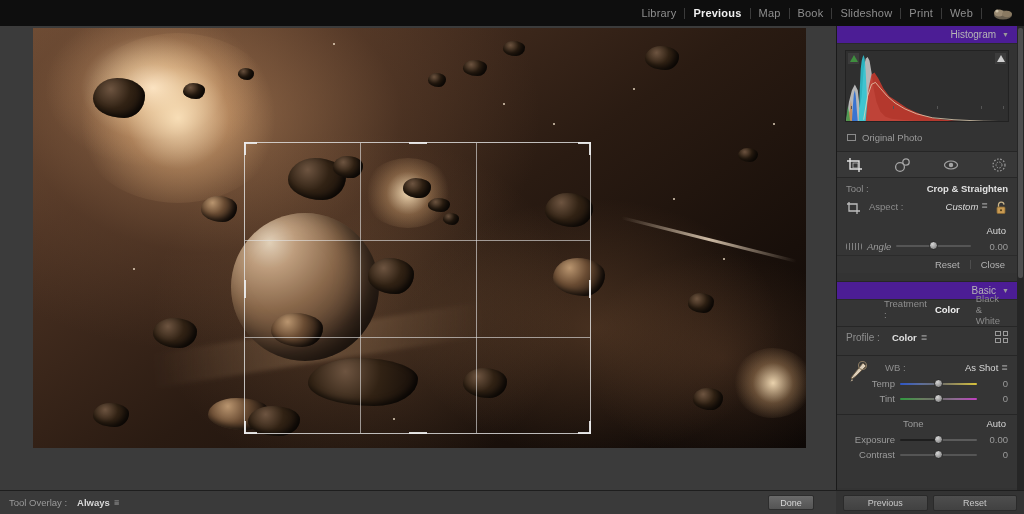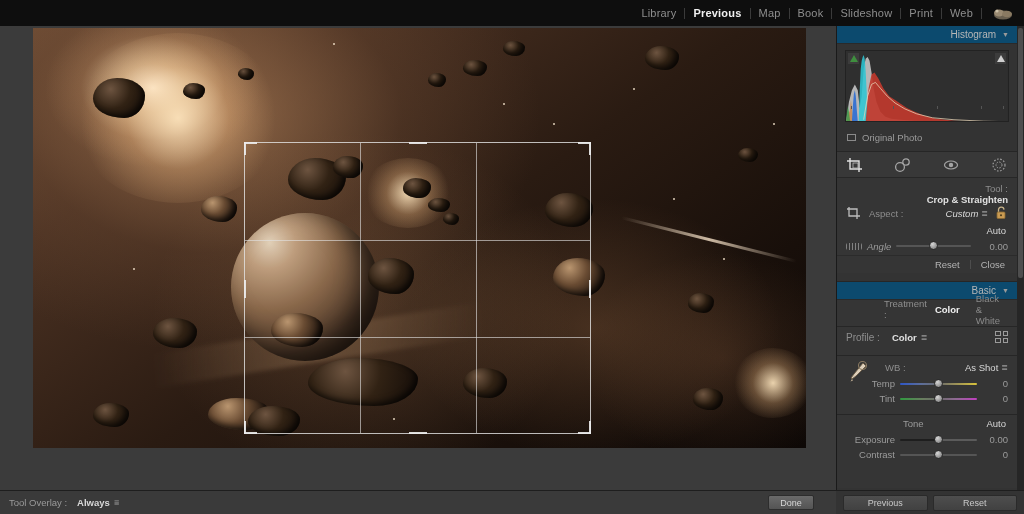--- a/index.html
+++ b/index.html
@@ -136,21 +136,21 @@
     position: absolute; left: 1017px; top: 26px; width: 7px; height: 464px;
     background: #262626;
   }
   #right-scroll .thumb {
     position: absolute; left: 1px; top: 2px; width: 5px; height: 250px;
     background: #4e4e4e; border-radius: 2px;
   }
 
   .panel-head {
     height: 18px; display: flex; align-items: center; justify-content: flex-end;
-    padding-right: 8px; background: #0c4a6e;
+    padding-right: 8px; background: #4c1d95;
     border-bottom: 1px solid #2a2a2a;
   }
   .panel-head .t { font-size: 10px; color: #b6b6b6; }
   .panel-head .caret { font-size: 7px; color: #9a9a9a; margin-left: 6px; }
 
   
   #histogram-box {
     margin: 6px 8px 0 8px; height: 72px; background: #2a2a2a;
     border: 1px solid #222; position: relative; overflow: hidden;
   }
@@ -186,25 +186,25 @@
     display: flex; align-items: center; justify-content: center; gap: 30px;
     border-bottom: 1px solid #272727;
   }
   .tool-ic { width: 18px; height: 16px; position: relative; opacity: .72; }
   .tool-ic.active { opacity: 1; }
 
   .section { background: #353535; padding: 0 0 4px 0; }
 
   
   #crop-panel { background: #353535; padding-top: 5px; }
-  #tool-row { padding: 0 9px; height: 18px; display: flex; align-items: flex-end; flex-direction: column; }
+  #tool-row { padding: 0 9px; height: 18px; display: flex; align-items: flex-start; }
   #tool-row .k { font-size: 9.5px; color: #8e8e8e; }
   #tool-row .v { font-size: 9.5px; color: #e0e0e0; margin-left: auto; font-weight: bold; }
 
-  #aspect-row { padding: 0 9px; height: 24px; display: flex; align-items: center; }
+  #aspect-row { padding: 0 9px; height: 24px; display: flex; }
   #aspect-icon { width: 16px; height: 14px; margin-right: 7px; position: relative; }
   #aspect-row .k { font-size: 9.5px; color: #8e8e8e; }
   #aspect-row .v { font-size: 9.5px; color: #d8d8d8; margin-left: auto; font-style: italic; }
   #aspect-row .dots { font-size: 8px; color: #9a9a9a; margin-left: 3px; }
   #lock-icon { width: 13px; height: 14px; margin-left: 7px; position: relative; }
 
   #auto-row { height: 12px; display: flex; justify-content: flex-end; padding-right: 11px; }
   #auto-row .auto { font-size: 9.5px; color: #d8d8d8; }
 
   #angle-row { padding: 0 9px 0 9px; height: 18px; display: flex; align-items: center; }

